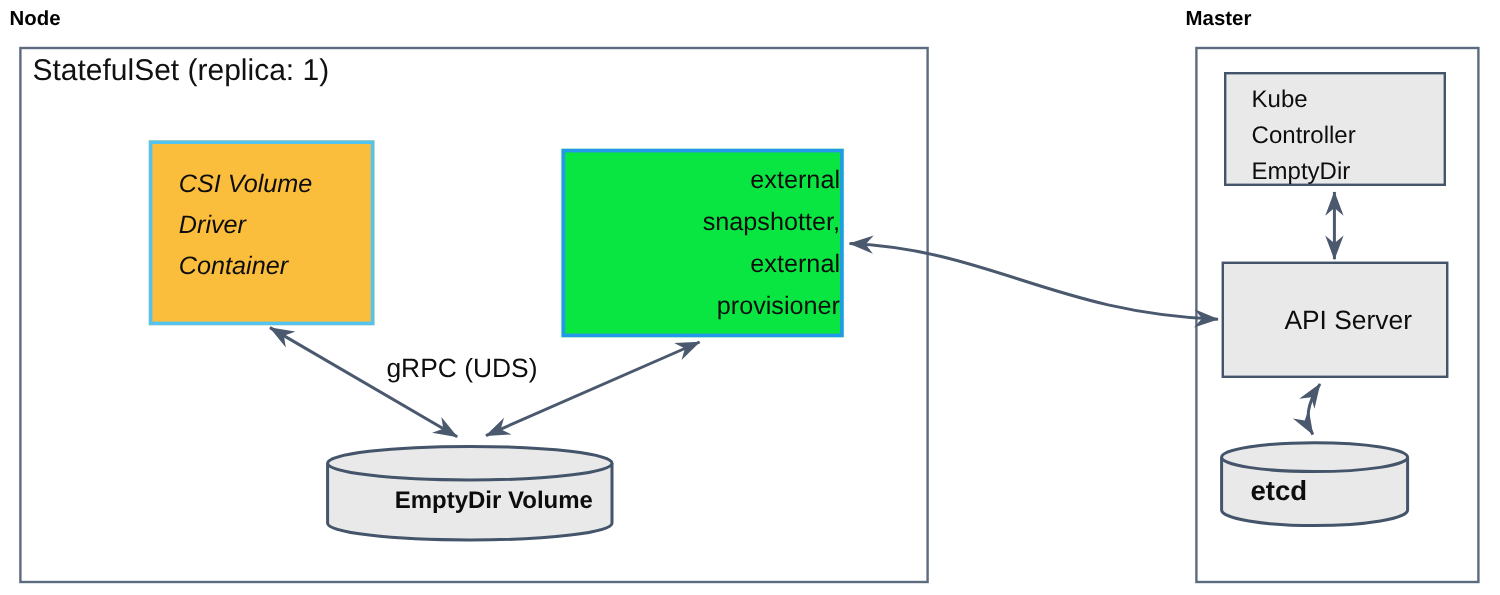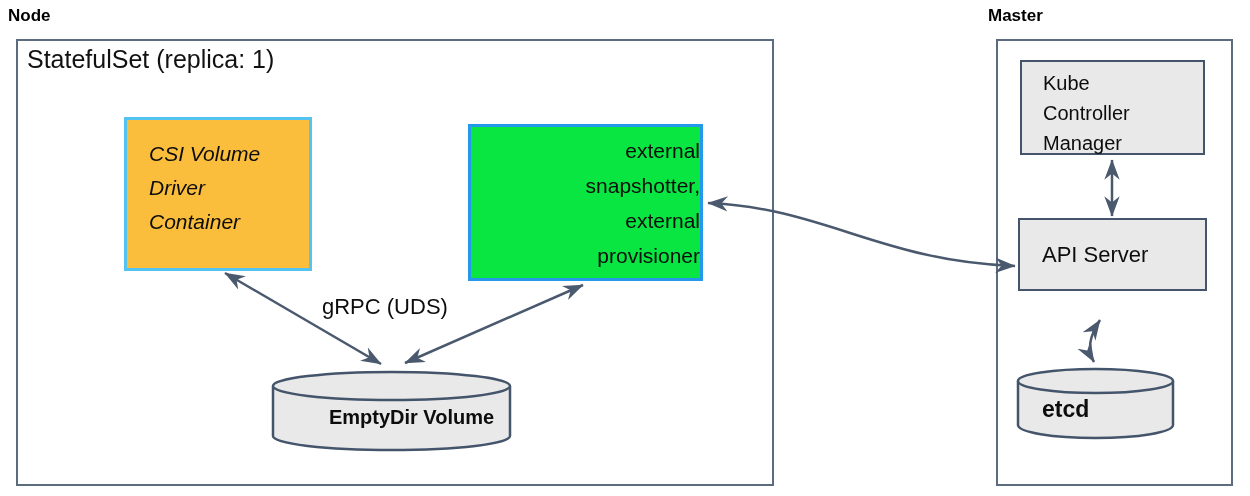--- a/index.html
+++ b/index.html
@@ -110,29 +110,30 @@
     padding: 6px 0 0 21px;
     font-size: 20px;
     line-height: 30px;
     color: #0d0d0d;
   }
   .api-box {
     position: absolute;
     left: 1018px;
     top: 218px;
     width: 189px;
-    height: 73px;
+    height: 97px;
     background: #e9e9e9;
     border: 2px solid #44546a;
     box-sizing: border-box;
     display: flex;
     align-items: center;
     padding-left: 22px;
     font-size: 22px;
     color: #0d0d0d;
+    justify-content: center;
   }
   .etcd-label {
     position: absolute;
     left: 1042px;
     top: 396px;
     font-size: 23px;
     color: #0d0d0d;
     white-space: nowrap;
     font-weight: bold;
   }
@@ -180,21 +181,21 @@
 
     <div class="emptydir-label">EmptyDir Volume</div>
 
     <div class="section-title" style="left:988px; top:6px;">Master</div>
 
     <div class="outer-box" style="left:996px; top:39px; width:237px; height:447px;"></div>
 
     <div class="kcm-box">
       <div>Kube</div>
       <div>Controller</div>
-      <div>Manager</div>
+      <div>EmptyDir</div>
     </div>
 
     <div class="api-box">
       <span>API Server</span>
     </div>
 
     <div class="etcd-label">etcd</div>
   </div>
 
   <svg class="layer svg-arrows" viewBox="0 0 1250 496">

